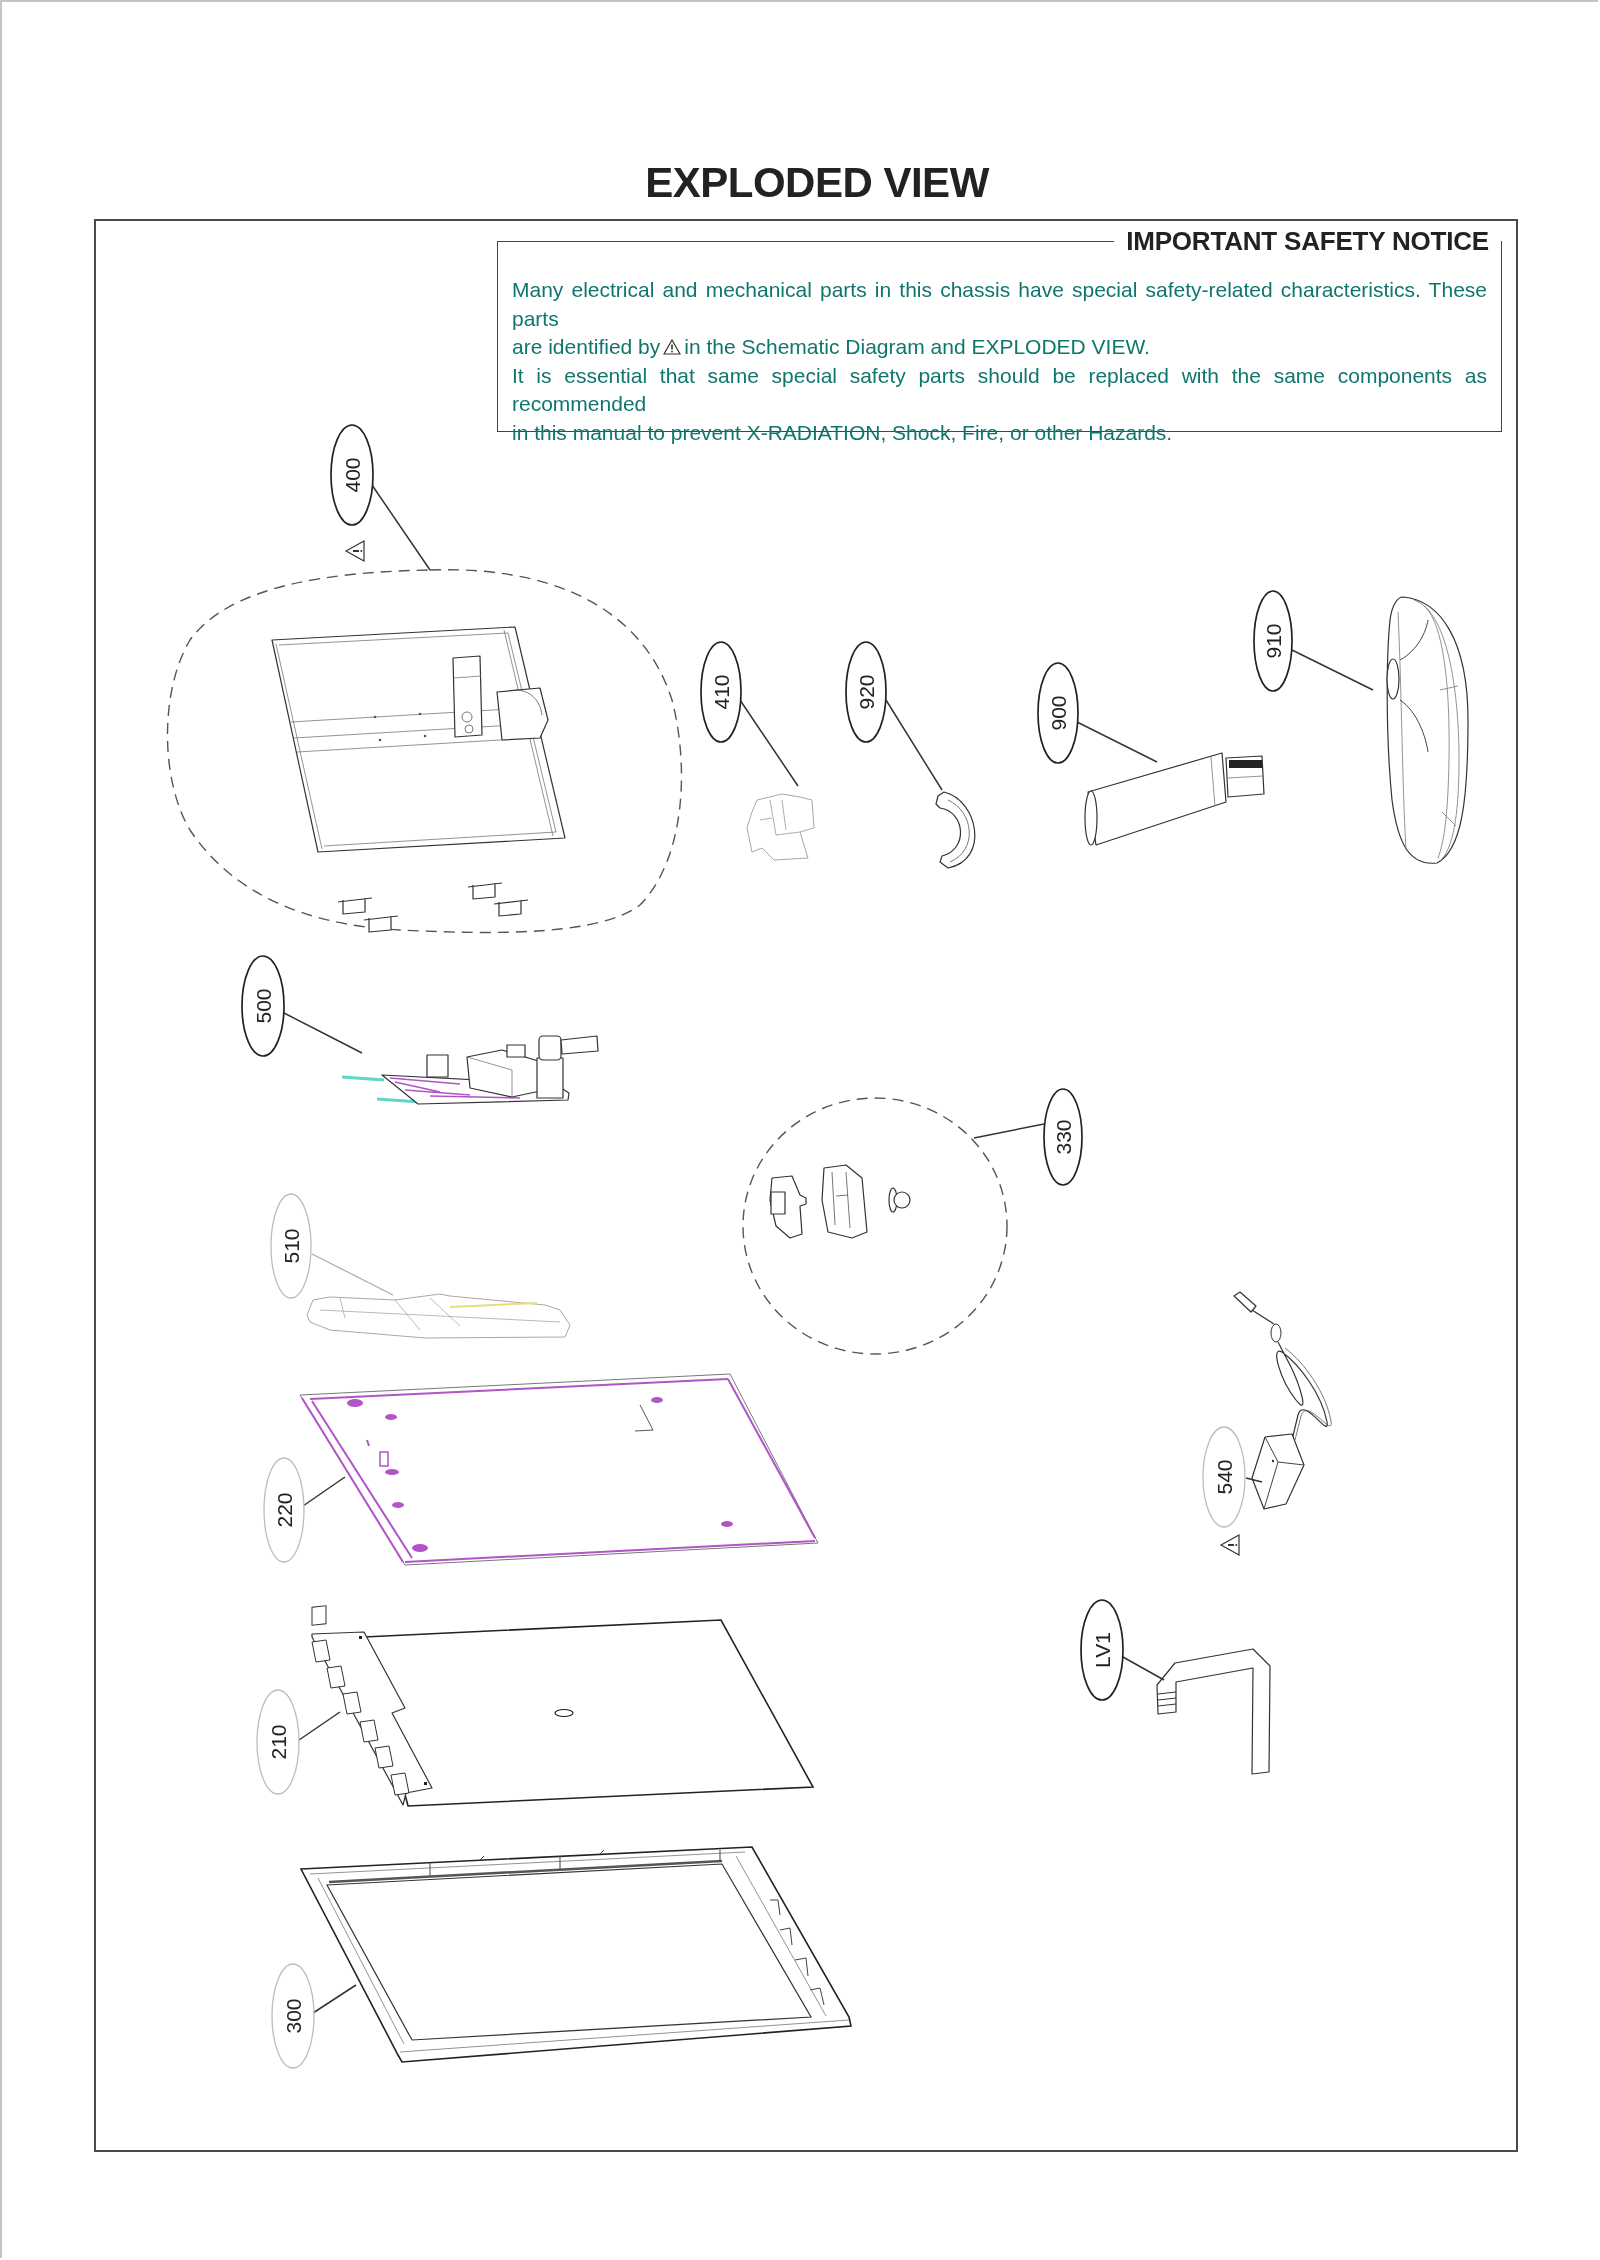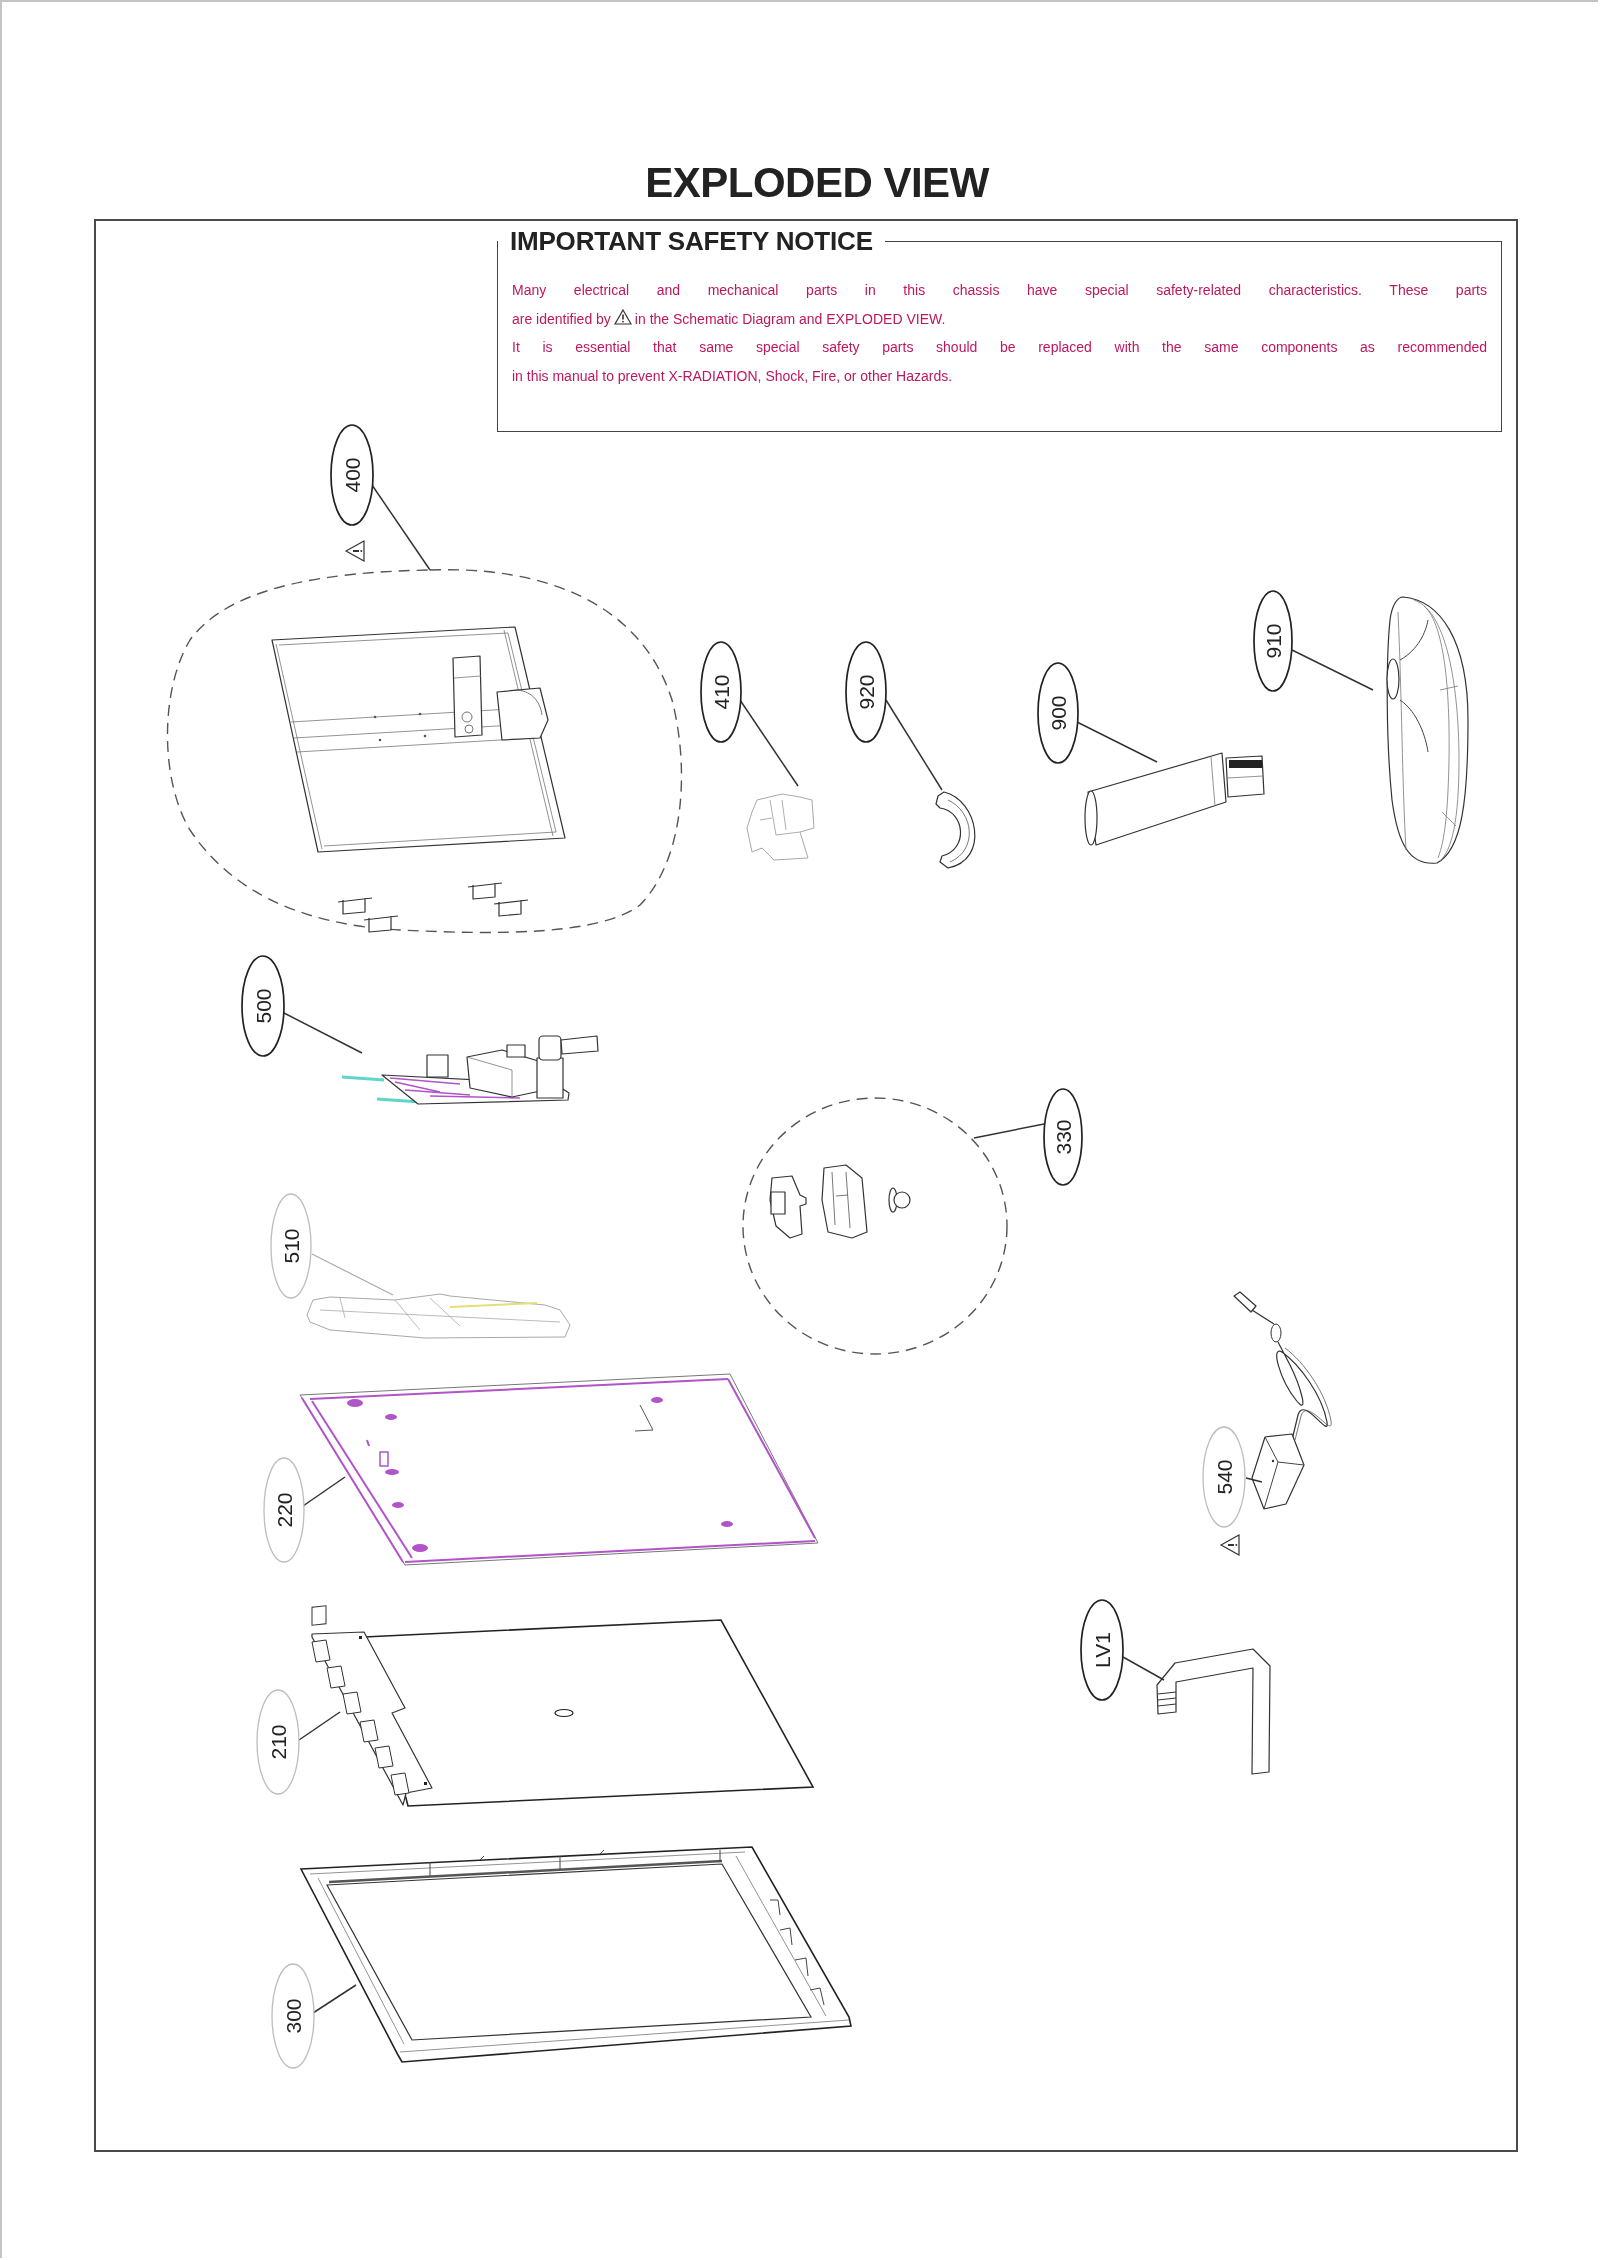--- a/index.html
+++ b/index.html
@@ -7,24 +7,24 @@
          font-family: "Liberation Sans", sans-serif; color: #222; }
   .page-border { position: absolute; left: 0; top: 0; width: 1598px; height: 2258px;
                  border-left: 2px solid #c4c4c4; border-top: 2px solid #c4c4c4; box-sizing: border-box; }
   .page-title { position: absolute; left: 0; width: 1634px; top: 158px; text-align: center;
                 font-family: "Liberation Sans", sans-serif; font-weight: bold; font-size: 42px;
                 letter-spacing: -0.5px; color: #222; line-height: 50px; }
   .frame { position: absolute; left: 94px; top: 219px; width: 1424px; height: 1933px;
            border: 2px solid #4a4a4a; box-sizing: border-box; }
   .notice { position: absolute; left: 497px; top: 241px; width: 1005px; height: 191px;
             border: 1.5px solid #444; box-sizing: border-box; padding: 34px 14px 0 14px; }
-  .notice-title { position: absolute; left: 0; right: 0; top: -17px; text-align: left; }
+  .notice-title { position: absolute; left: 0; right: 0; top: -17px; text-align: right; }
   .notice-title span { background: #fff; padding: 0 12px; font-weight: bold; font-size: 26px;
                        line-height: 32px; color: #222; letter-spacing: -0.2px; }
-  .notice-line { font-size: 14px; line-height: 28.5px; color: #be185d; white-space: normal; }
+  .notice-line { font-size: 21px; line-height: 28.5px; color: #0f766e; white-space: normal; }
   .justify { text-align: justify; text-align-last: justify; }
   .inline-warn { display: inline-block; width: 18px; height: 16px; vertical-align: -1px; margin: 0 3px; }
   svg.diagram { position: absolute; left: 0; top: 0; width: 1600px; height: 2260px; }
   .co-dark ellipse { fill: #fff; stroke: #222; stroke-width: 1.7; }
   .co-light ellipse { fill: #fff; stroke: #bdbdbd; stroke-width: 1.3; }
   .co-text { font-family: "Liberation Sans", sans-serif; font-size: 21px; fill: #222; }
   .leader { stroke: #333; stroke-width: 1.5; fill: none; }
   .leader-light { stroke: #aaa; stroke-width: 1.2; fill: none; }
   .ln { stroke: #333; stroke-width: 1.2; fill: #fff; stroke-linejoin: round; }
   .ln2 { stroke: #777; stroke-width: 0.8; fill: none; }

